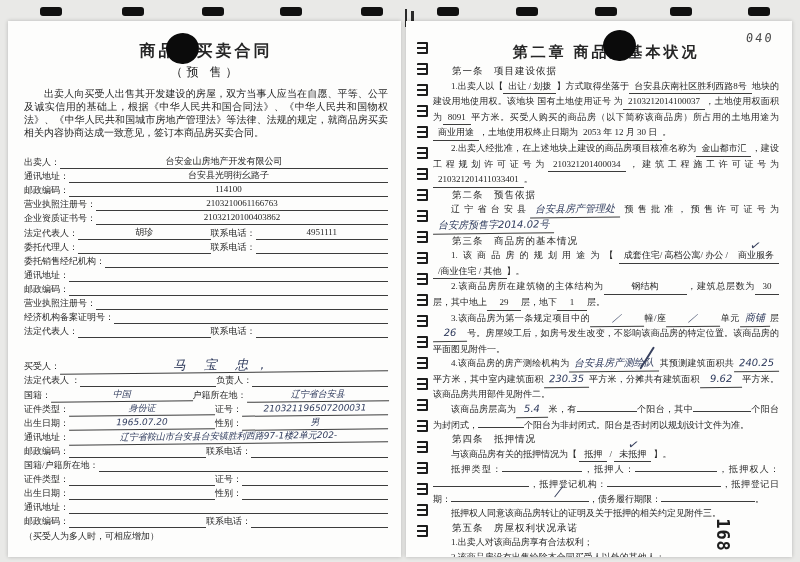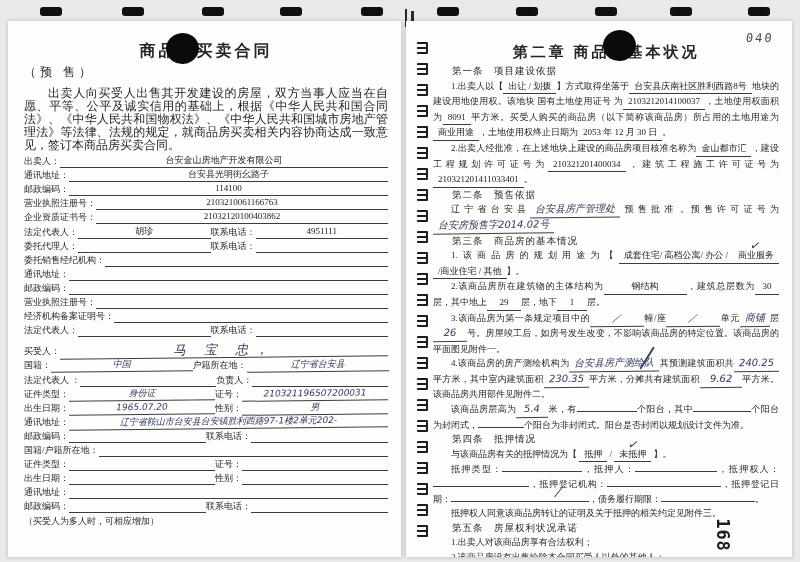--- a/index.html
+++ b/index.html
@@ -30,33 +30,33 @@
   }
   
   .blob{position:absolute;width:33px;height:31px;background:#0b0b0b;border-radius:50%;transform:rotate(-8deg);z-index:5;}
   .blob.left-blob{left:158px;top:12px;}
   .blob.right-blob{left:197px;top:9px;}
   h1.doc-title{
     margin:12px 0 2px;text-align:center;font-size:16px;font-weight:bold;
     letter-spacing:3px;
   }
   .page.right h1.doc-title{margin-top:16px;font-size:15px;}
-  .subtitle{font-size:12px;letter-spacing:4px;margin:2px 0 6px;}
+  .subtitle{text-align:center;font-size:12px;letter-spacing:4px;margin:2px 0 6px;}
   .preamble{
-    font-size:12px;line-height:13px;text-align:justify;text-indent:2em;margin:4px 0 2px;
+    font-size:10px;line-height:13px;text-align:justify;text-indent:2em;margin:4px 0 16px;
   }
   h2.chapter{
     text-align:center;font-size:13.5px;font-weight:bold;letter-spacing:2px;margin:7px 0 5px;
   }
   
   .form-line{
     display:flex;align-items:flex-end;height:14.1px;font-size:9px;line-height:11px;
     white-space:nowrap;
   }
-  .form-line.gap{margin-top:7px;}
+  .form-line.gap{margin-top:21px;}
   .seg-t{flex:0 0 auto;padding-bottom:1px;}
   .seg-u,.seg-bl,.seg-hw{
     border-bottom:1px solid #3c3c3c;min-width:18px;
     text-align:center;padding:0 4px 1px;
   }
   .seg-u{color:#232323;}
   .seg-hw{
     font-family:"DejaVu Sans","Liberation Sans",sans-serif;
     font-style:italic;color:#2e3a5c;transform:rotate(-.6deg);
   }
@@ -176,30 +176,30 @@
           <span class="seg-t">法定代表人：</span>
           <span class="seg-bl" style="flex: 1 1 0%;"></span>
           <span class="seg-t">联系电话：</span>
           <span class="seg-bl" style="flex: 1 1 0%;"></span>
         </div>
         <div class="form-line gap">
           <span class="seg-t">买受人：</span>
           <span class="seg-hw big" style="flex: 1 1 0%;">马 宝 忠，</span>
         </div>
         <div class="form-line">
+          <span class="seg-t">法定代表人 ：</span>
+          <span class="seg-bl" style="flex: 1 1 0%;"></span>
+          <span class="seg-t">负责人：</span>
+          <span class="seg-bl" style="flex: 1 1 0%;"></span>
+        </div>
+        <div class="form-line">
           <span class="seg-t">国籍：</span>
           <span class="seg-hw" style="flex: 1 1 0%;">中国</span>
           <span class="seg-t">户籍所在地：</span>
           <span class="seg-hw" style="flex: 1 1 0%;">辽宁省台安县</span>
-        </div>
-        <div class="form-line">
-          <span class="seg-t">法定代表人 ：</span>
-          <span class="seg-bl" style="flex: 1 1 0%;"></span>
-          <span class="seg-t">负责人：</span>
-          <span class="seg-bl" style="flex: 1 1 0%;"></span>
         </div>
         <div class="form-line">
           <span class="seg-t">证件类型：</span>
           <span class="seg-hw" style="flex: 1 1 0%;">身份证</span>
           <span class="seg-t">证号：</span>
           <span class="seg-hw" style="flex: 1 1 0%;">210321196507200031</span>
         </div>
         <div class="form-line">
           <span class="seg-t">出生日期：</span>
           <span class="seg-hw" style="flex: 1 1 0%;">1965.07.20</span>

